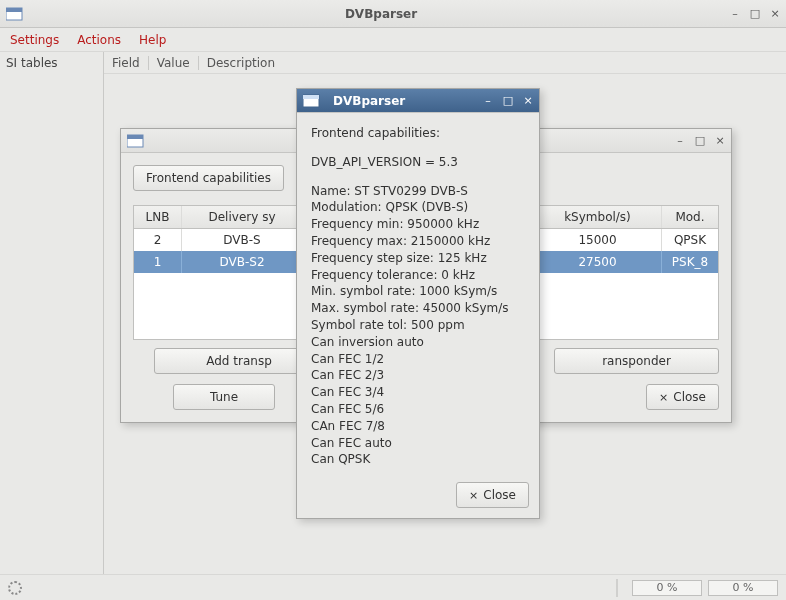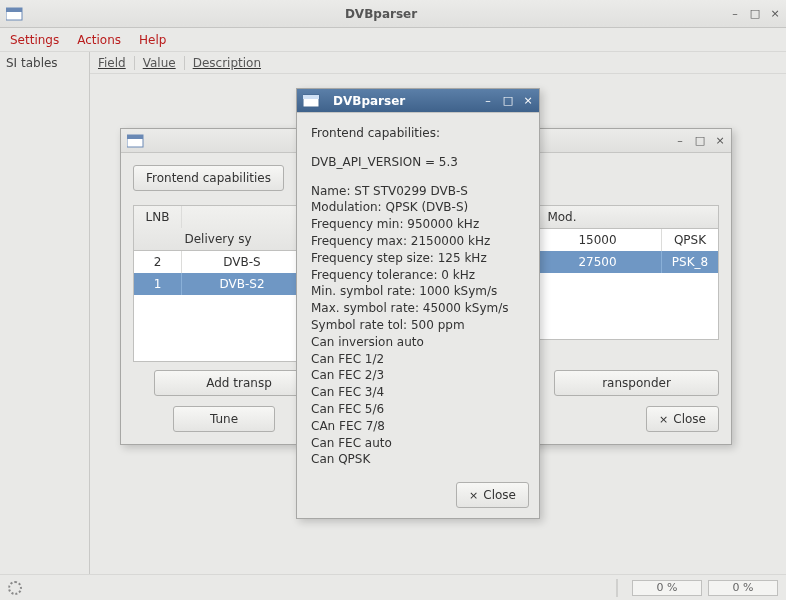--- a/index.html
+++ b/index.html
@@ -9,25 +9,25 @@
   .titlebar .app-icon { width: 18px; height: 16px; margin-right: 8px; }
   .app-icon svg { display: block; }
   .titlebar .title { flex: 1; text-align: center; font-weight: bold; color: #555; }
   .win-controls { display: flex; gap: 10px; }
   .win-controls span { width: 10px; height: 10px; display: inline-flex; align-items: center; justify-content: center; color: #555; font-size: 11px; line-height: 1; cursor: default; }
   
   .menubar { height: 24px; background: #e9e9e7; display: flex; align-items: center; padding: 0 10px; gap: 18px; border-bottom: 1px solid #d8d8d6; }
   .menubar span { color: #b91c1c; }
   
   .content-row { display: flex; height: calc(100% - 28px - 24px - 26px); }
-  .sidebar { width: 90px; border-right: 1px solid #c9c9c7; padding: 4px 6px; background: #e9e9e7; }
+  .sidebar { width: 104px; border-right: 1px solid #c9c9c7; padding: 4px 6px; background: #e9e9e7; }
   .sidebar-header { font-size: 12px; color: #444; }
   
   .main-pane { flex: 1; background: #e9e9e7; }
-  .col-headers { height: 22px; display: flex; align-items: center; border-bottom: 1px solid #d8d8d6; text-decoration: underline; }
+  .col-headers { height: 22px; display: flex; align-items: center; border-bottom: 1px solid #d8d8d6; }
   .col-headers span { padding: 0 8px; color: #555; }
   .col-headers .sep { width: 1px; height: 14px; background: #c9c9c7; padding: 0; }
   
   .statusbar { position: absolute; bottom: 0; left: 0; right: 0; height: 26px; background: #e9e9e7; border-top: 1px solid #d8d8d6; display: flex; align-items: center; padding: 0 8px; }
   .spinner { width: 14px; height: 14px; border: 2px dotted #888; border-radius: 50%; }
   .statusbar .spacer { flex: 1; }
   .progress { width: 70px; height: 16px; border: 1px solid #c0c0be; background: #f4f4f2; display: flex; align-items: center; justify-content: center; margin-left: 6px; color:#666; font-size:11px; }
   .status-sep { width: 2px; height: 18px; background: #d0d0ce; margin: 0 8px; }
   
   
@@ -38,21 +38,21 @@
   
   .row { display: flex; align-items: center; gap: 10px; margin-bottom: 10px; }
   .label { color: #444; }
   .field { border: 1px solid #b8b8b6; background: #fff; height: 24px; padding: 0 6px; display: flex; align-items: center; flex: 1; }
   .btn { border: 1px solid #b0b0ae; background: linear-gradient(#f7f7f5,#e5e5e3); border-radius: 3px; height: 26px; padding: 0 12px; display: inline-flex; align-items: center; gap: 5px; cursor: default; }
   .spinner-box { border:1px solid #b8b8b6; background:#fff; width: 60px; height:24px; display:flex; align-items:center; }
   .spinner-box .arrows { width: 16px; display:flex; flex-direction:column; border-left:1px solid #ccc; }
   .spinner-box .arrows span { font-size:7px; text-align:center; line-height:1; padding:2px 0; }
   
   .table { border: 1px solid #c0c0be; background: #fff; margin-top: 4px; }
-  .table-header { display:flex; background: linear-gradient(#f1f1ef,#e4e4e2); border-bottom:1px solid #c0c0be;flex-direction:column; }
+  .table-header { display:flex; background: linear-gradient(#f1f1ef,#e4e4e2); border-bottom:1px solid #c0c0be; }
   .table-header div, .table-row div { padding: 4px 6px; border-right: 1px solid #dcdcda; }
   .table-header div:last-child, .table-row div:last-child { border-right:none; }
   .table-row { display:flex; }
   .table-row.sel { background:#6f97c4; color:#fff; }
   .table-row.sel div { color:#fff; border-right-color: #8ab0d8; }
   .table-body { height: 110px; }
   
   .wide-btn { border:1px solid #b0b0ae; background:linear-gradient(#f7f7f5,#e5e5e3); border-radius:3px; height:26px; display:flex; align-items:center; justify-content:center; }
   
   .close-x { font-size: 11px; }
@@ -153,20 +153,21 @@
               <div style="width:48px;text-align:center">1</div>
               <div style="flex:1;text-align:center">DVB-S2</div>
             </div>
           </div>
         </div>
       </div>
 
       <div style="flex:1">
         <div class="table">
           <div class="table-header">
+            <div style="flex:1;text-align:center">kSymbol/s)</div>
             <div style="width:56px;text-align:center">Mod.</div>
           </div>
           <div class="table-body">
             <div class="table-row">
               <div style="flex:1;text-align:center">15000</div>
               <div style="width:56px;text-align:center">QPSK</div>
             </div>
             <div class="table-row sel">
               <div style="flex:1;text-align:center">27500</div>
               <div style="width:56px;text-align:center">PSK_8</div>

